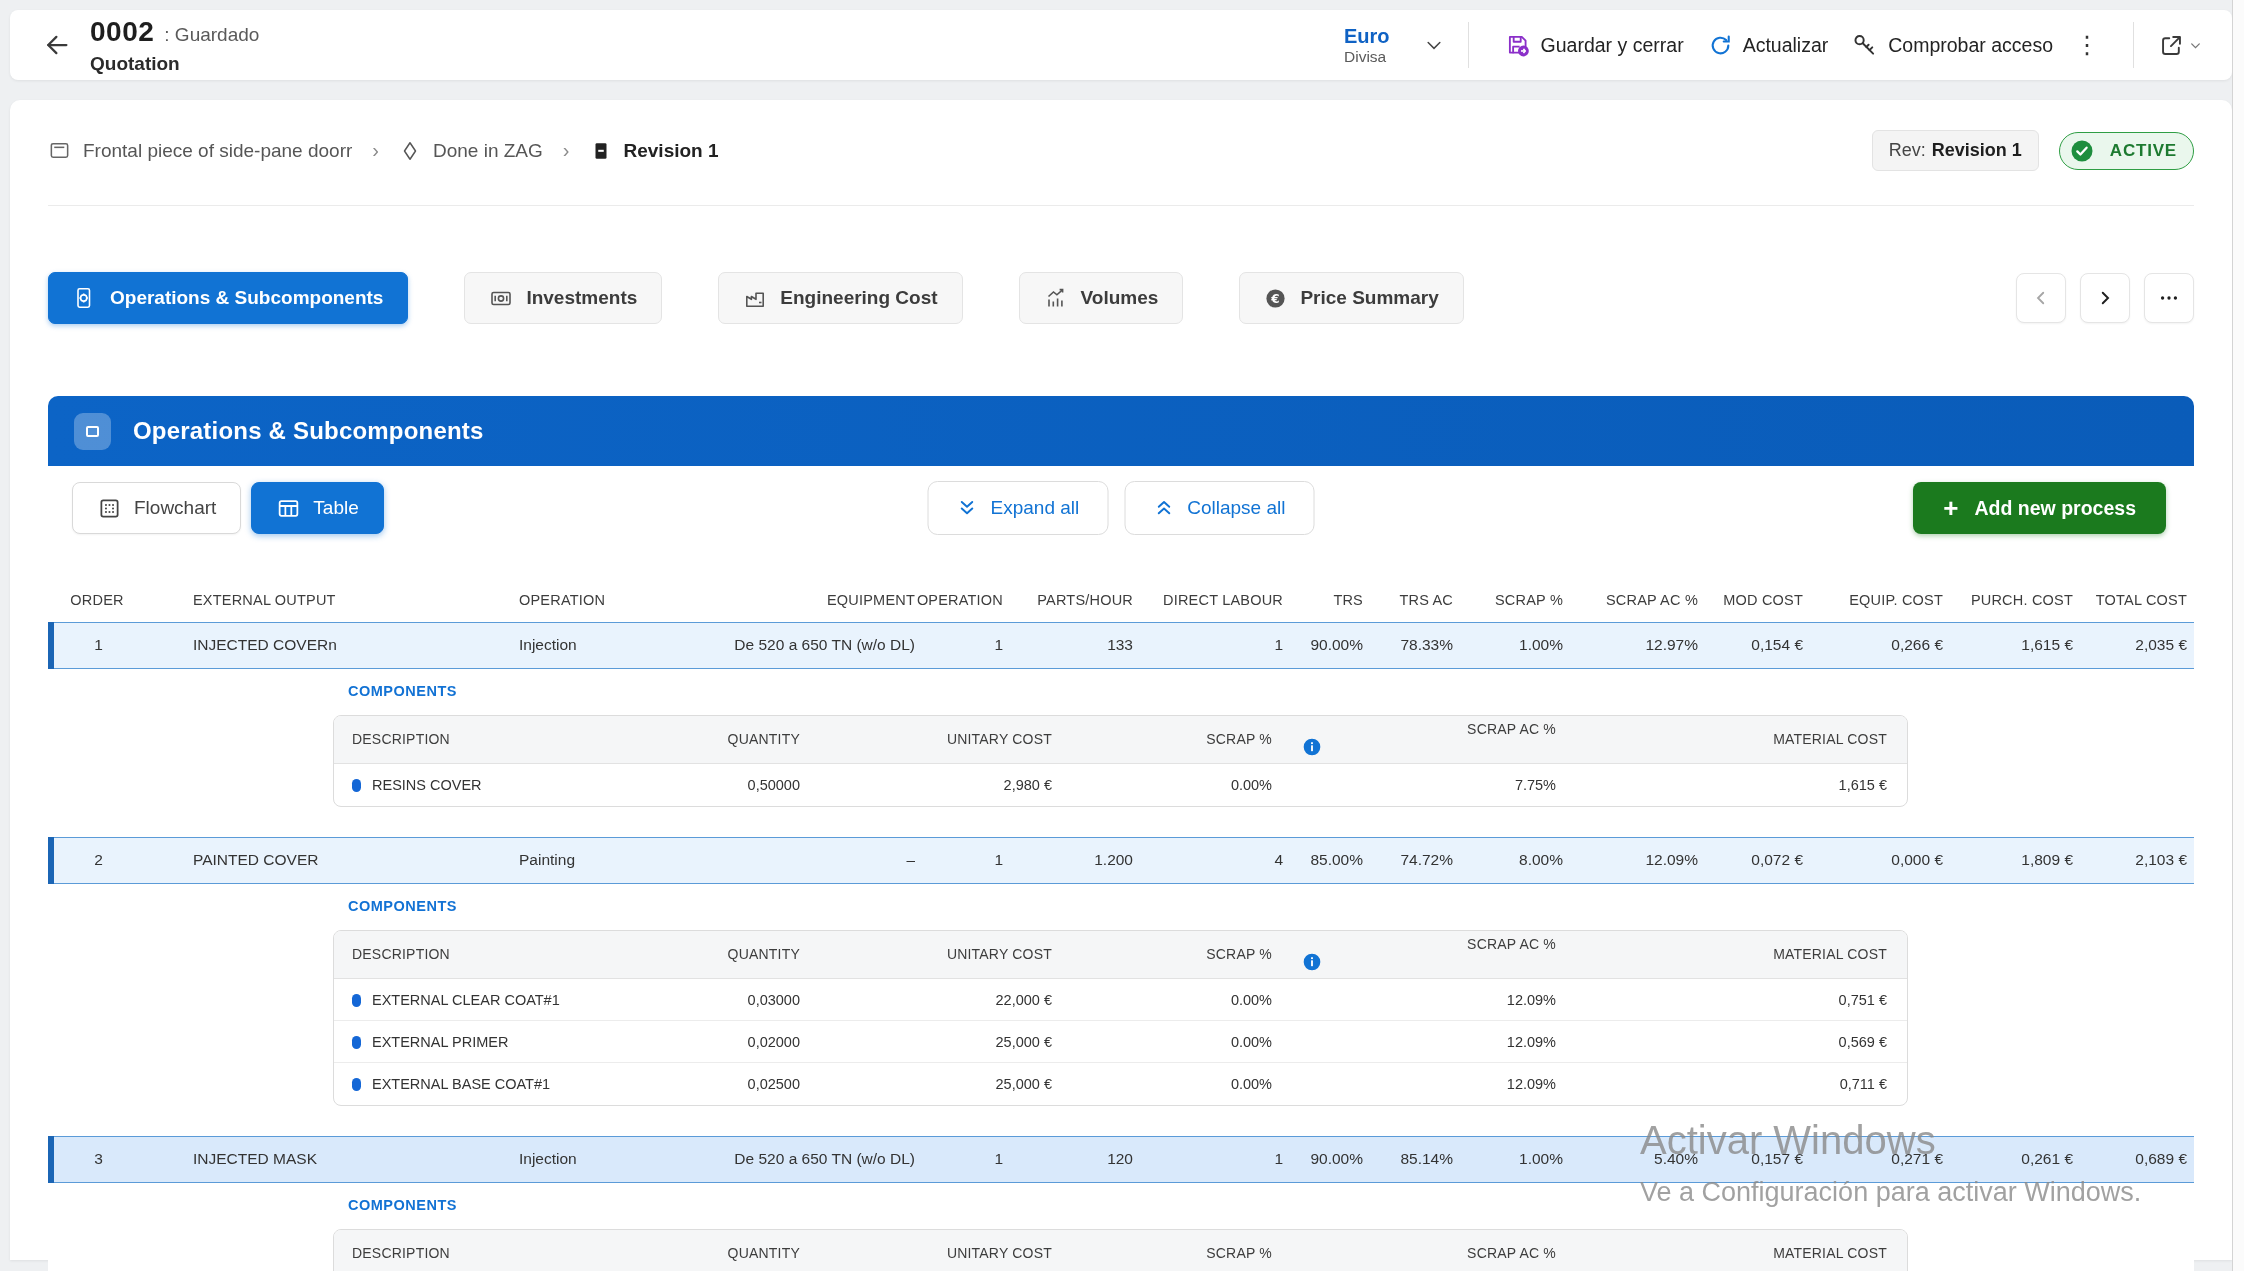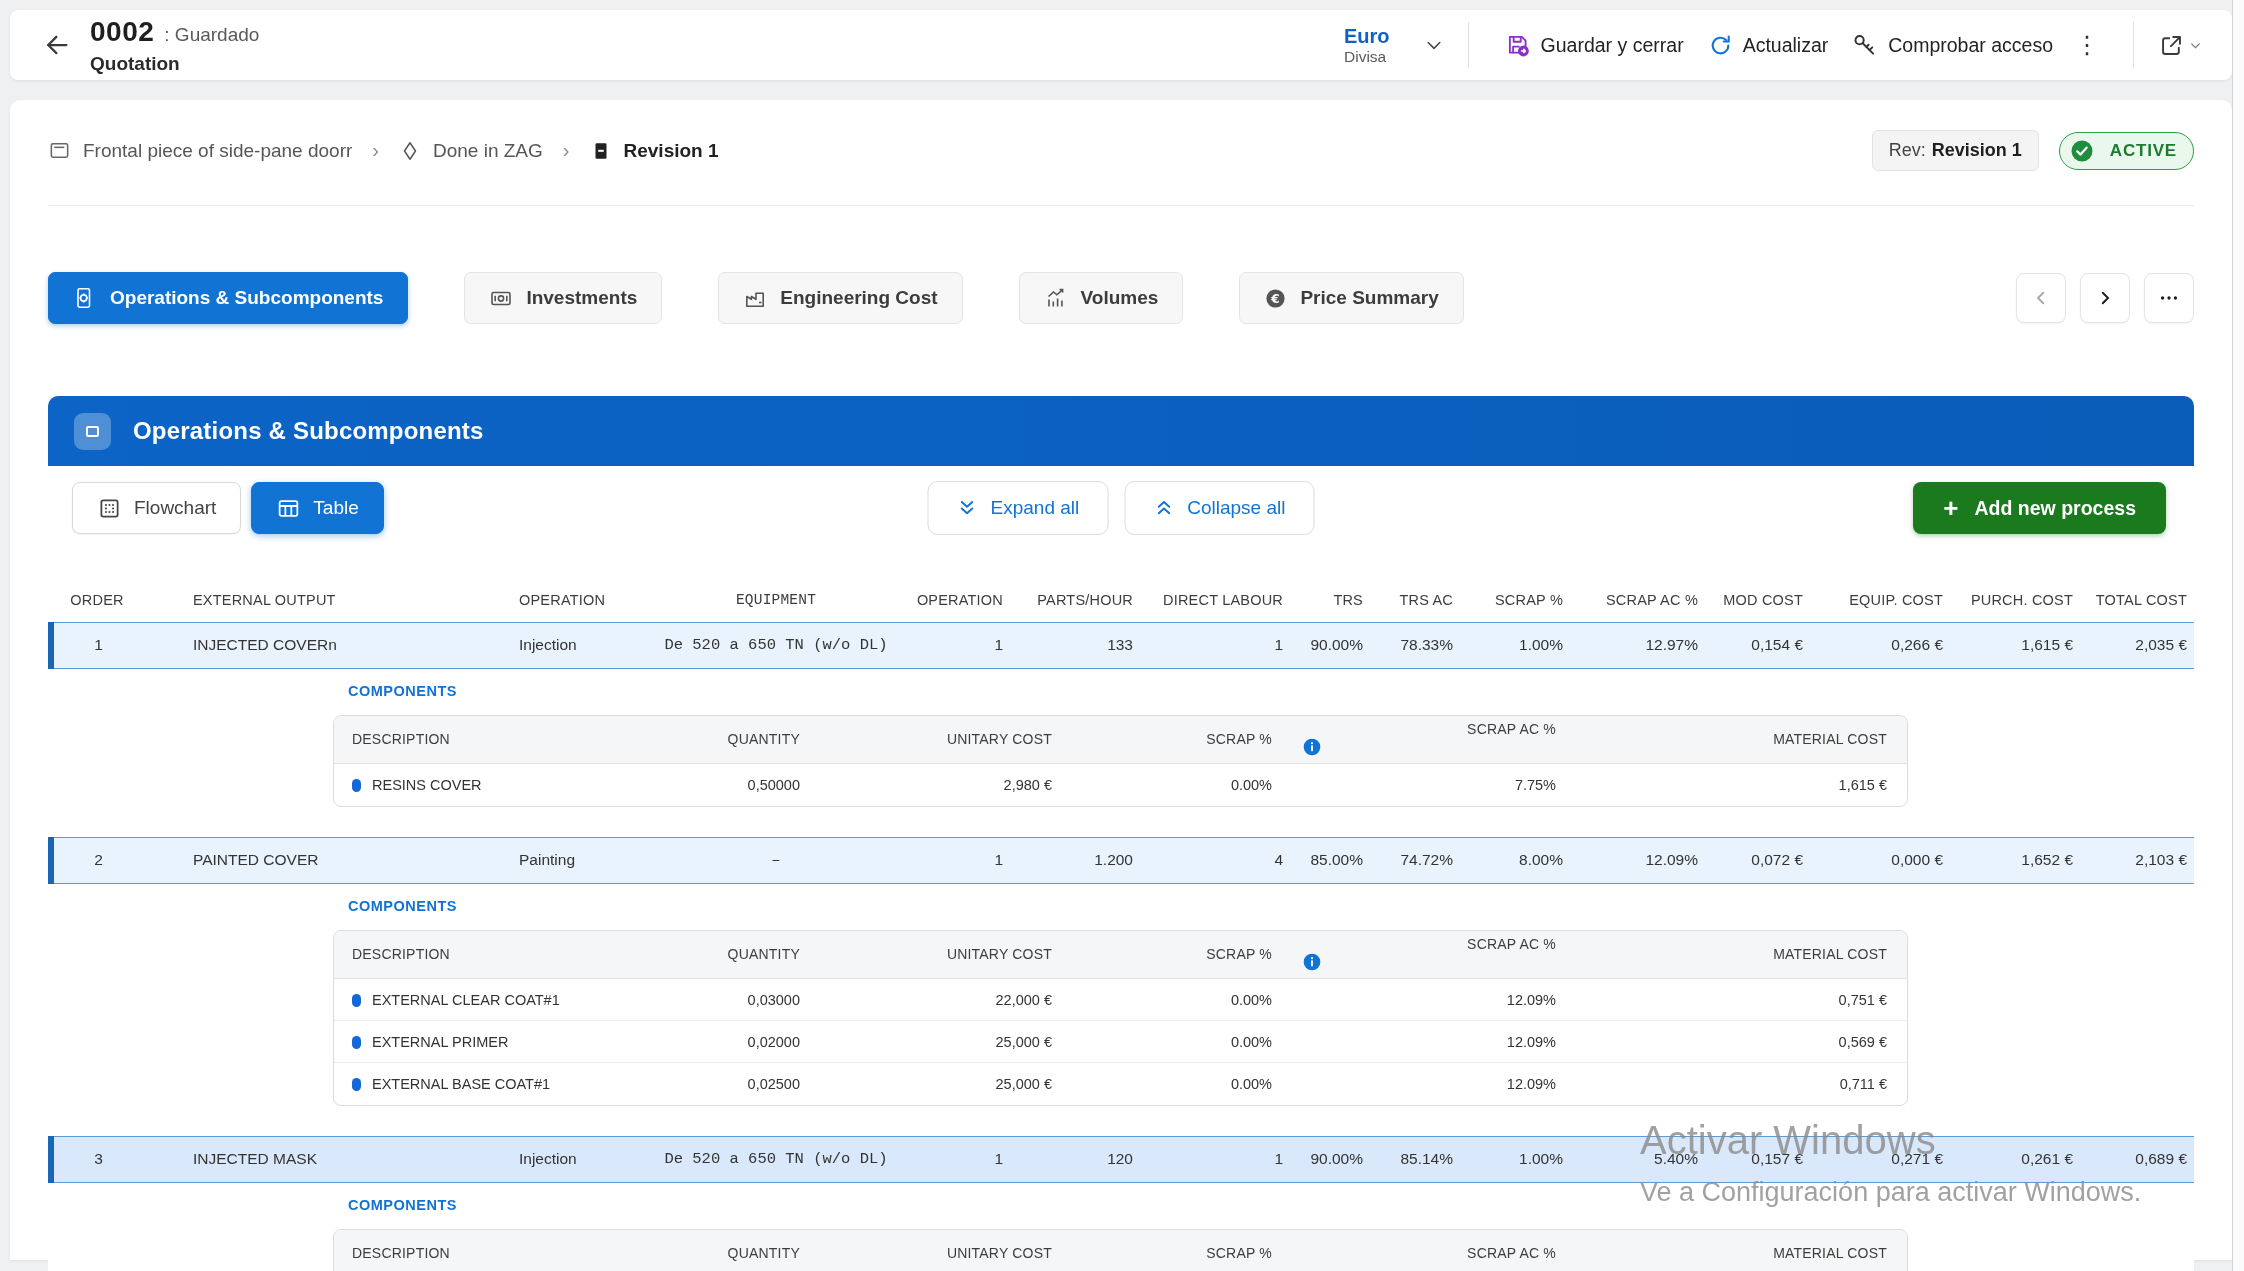--- a/index.html
+++ b/index.html
@@ -76,21 +76,21 @@
   .add-plus { font-size:26px; font-weight:bold; line-height:0; }
 
   
   .ops-table { width:100%; border-collapse:collapse; table-layout:fixed; margin-top:30px; }
   .ops-table th { height:44px; font-size:14.5px; font-weight:normal; color:#3d3d3d; letter-spacing:.2px; white-space:nowrap; }
   .ops-table td { font-size:15.5px; color:#333; white-space:nowrap; overflow:hidden; }
   .ta-c { text-align:center; }
   .ta-r { text-align:right; padding-right:12px; }
   .pl-out { text-align:left; padding-left:50px; }
   .pl-op  { text-align:left; padding-left:24px; }
-  .pl-eq  { text-align:center; padding-left:22px;font-family:Liberation Mono, monospace; }
+  .pl-eq  { text-align:right; padding-left:22px; }
   .process-row td { height:46px; background:#e9f3fd; border-top:1px solid #5b9bd8; border-bottom:1px solid #5b9bd8; cursor:pointer; }
   .process-row td:first-child { border-left:6px solid #1b65b5; }
   .process-row.alt td { background:#d9e9fb; }
 
   
   .comp-td { padding:0; }
   .comp-link { margin:14px 0 16px 297px; font-size:14.5px; font-weight:bold; color:#1272d4; letter-spacing:.5px; cursor:pointer; display:inline-block; }
   .comp-wrap { margin:0 0 30px 282px; width:1575px; border:1px solid #dcdcdc; border-radius:8px; overflow:hidden; background:#fff; }
   .comp-table { width:100%; border-collapse:collapse; table-layout:fixed; }
   .comp-table th { height:48px; background:#f5f6f7; font-size:14px; font-weight:normal; color:#3d3d3d; border-bottom:1px solid #e2e2e2; white-space:nowrap; }
@@ -435,21 +435,21 @@
             <td class="pl-eq">–</td>
             <td class="ta-r">1</td>
             <td class="ta-r">1.200</td>
             <td class="ta-r">4</td>
             <td class="ta-r">85.00%</td>
             <td class="ta-r">74.72%</td>
             <td class="ta-r">8.00%</td>
             <td class="ta-r">12.09%</td>
             <td class="ta-r">0,072 €</td>
             <td class="ta-r">0,000 €</td>
-            <td class="ta-r">1,652 €</td>
+            <td class="ta-r">1,809 €</td>
             <td class="ta-r">2,103 €</td>
           </tr>
 
           <tr>
             <td class="comp-td" colspan="15">
               <div class="comp-link">COMPONENTS</div>
               <div class="comp-wrap">
                 <table class="comp-table">
                   <colgroup>
                       <col style="width:346px">

